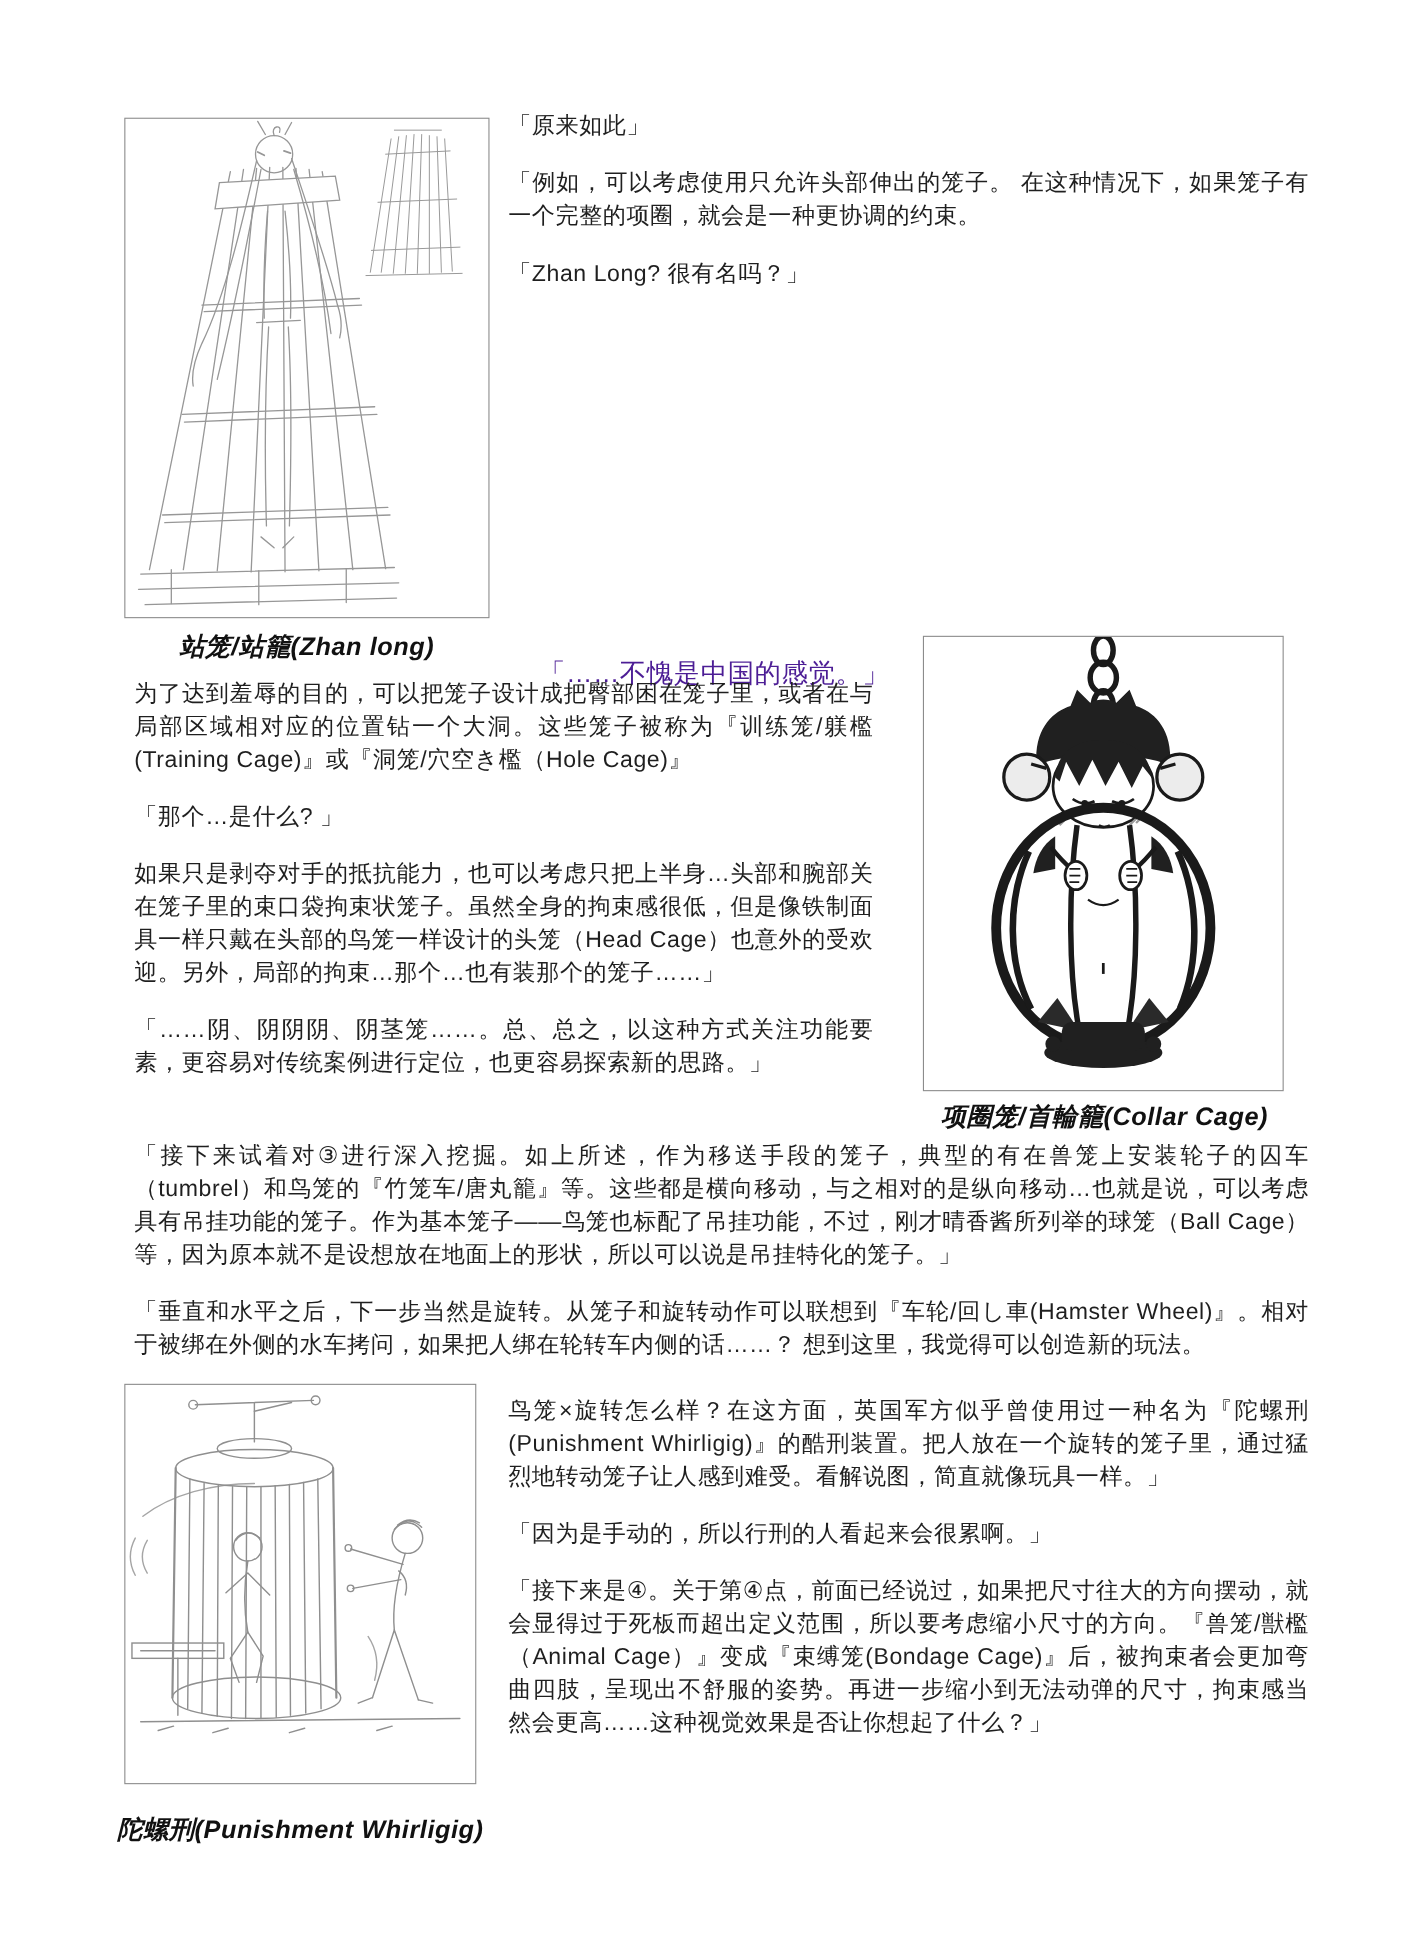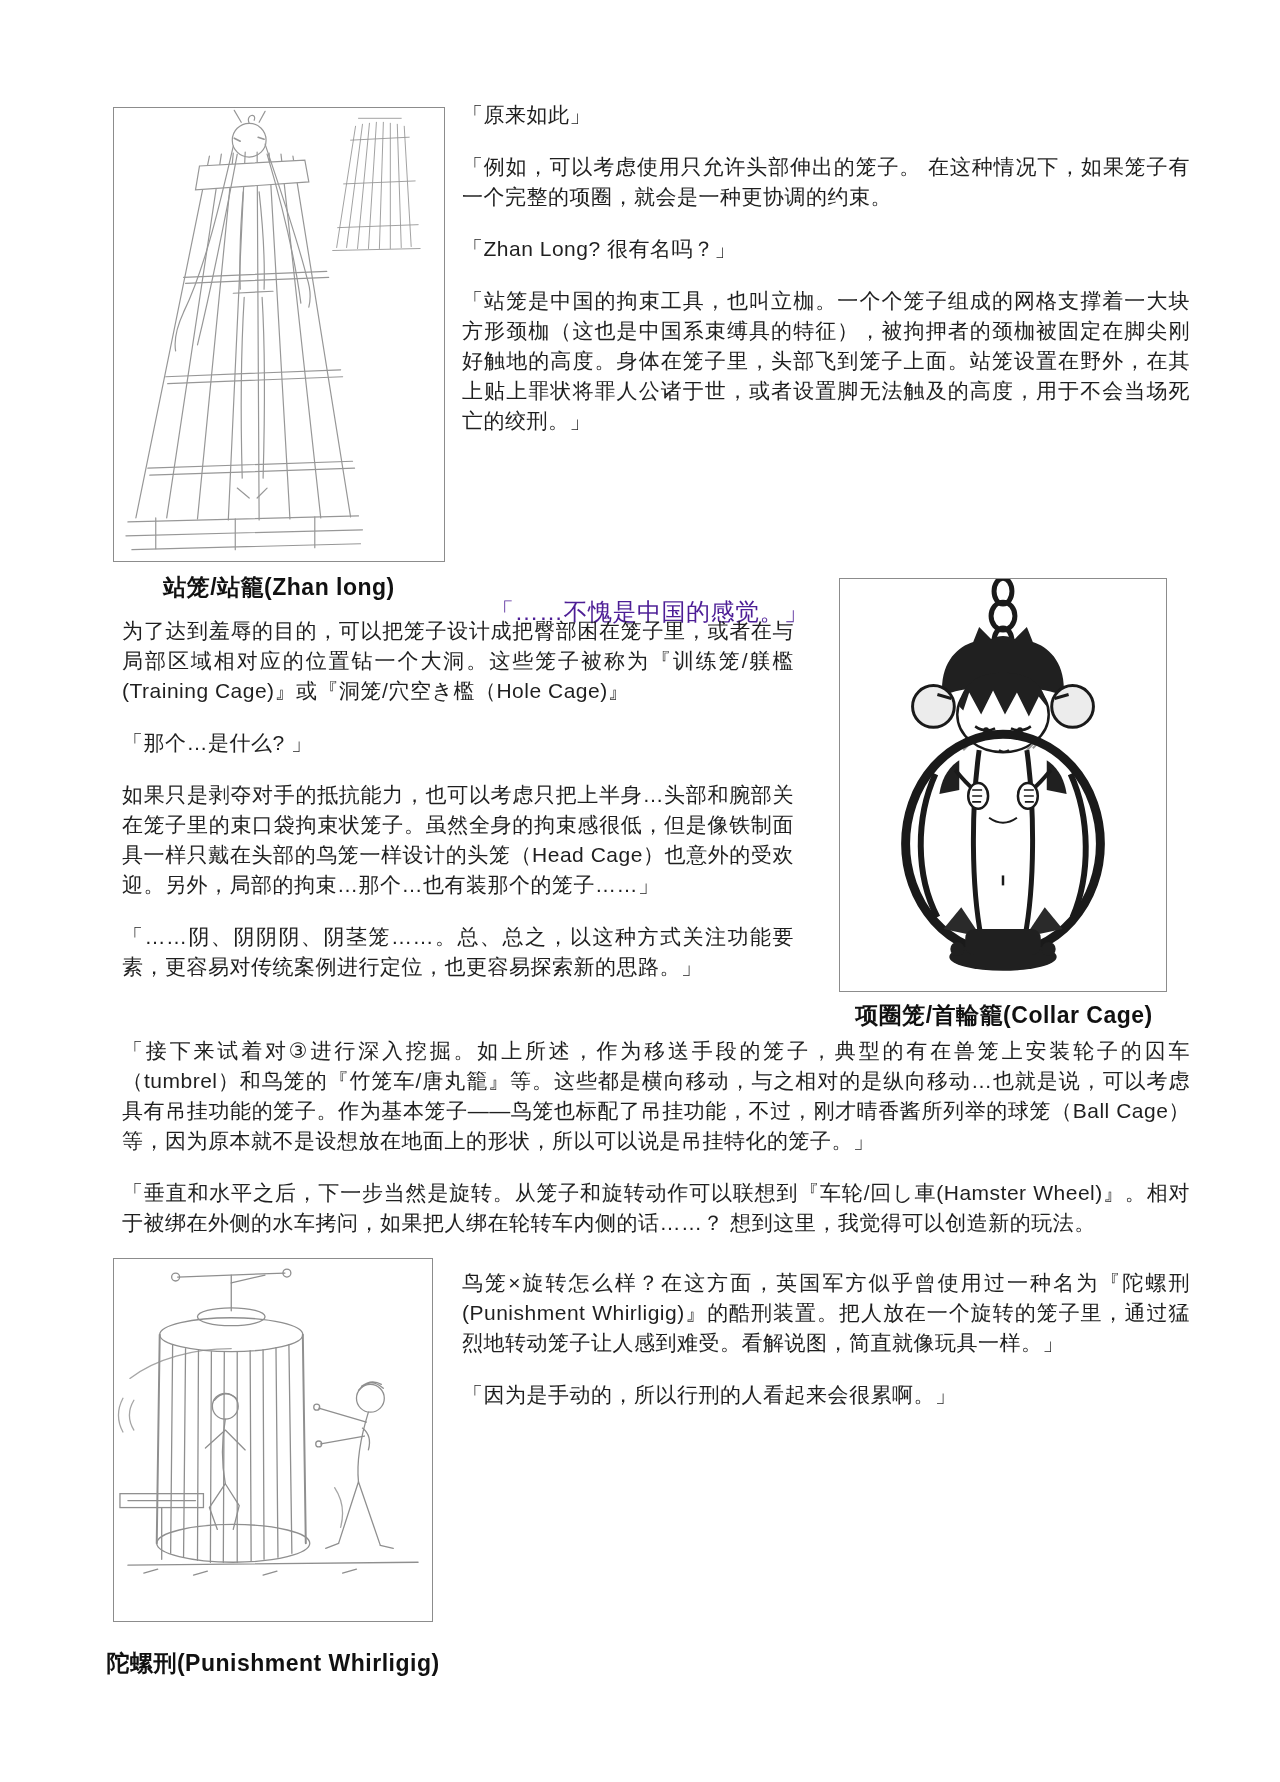--- a/index.html
+++ b/index.html
@@ -13,21 +13,21 @@
   .para{
     font-size:21px;line-height:30px;margin:0 0 22px 0;
     text-align:justify;letter-spacing:.5px;color:#1f1f1f;
   }
   .figure{
     position:absolute;border:1px solid #8c8c8c;background:#fff;box-sizing:border-box;
   }
   .figure svg{display:block;width:100%;height:100%;}
   .caption{
     position:absolute;font-size:23px;font-weight:700;text-align:center;
-    color:#111;letter-spacing:.5px;white-space:nowrap;
+    color:#111;letter-spacing:.5px;white-space:nowrap;font-style:italic;
   }
   .aside-line{position:absolute;font-size:24px;letter-spacing:.5px;color:#4c1d95;white-space:nowrap;}
 </style>
 </head>
 <body>
 
 <div id="page">
 
   <div class="figure" style="left:113px;top:107px;width:332px;height:455px;">
     <svg viewBox="0 0 332 455">
@@ -90,21 +90,20 @@
         <line x1="202" y1="411" x2="202" y2="442"></line>
       </g>
     </svg>
   </div>
   <div class="caption" style="left:113px;top:572px;width:332px;">站笼/站籠(Zhan long)</div>
 
   <div class="col" style="left:462px;top:100px;width:728px;">
     <p class="para">「原来如此」</p>
     <p class="para">「例如，可以考虑使用只允许头部伸出的笼子。 在这种情况下，如果笼子有一个完整的项圈，就会是一种更协调的约束。</p>
     <p class="para">「Zhan Long? 很有名吗？」</p>
-    <p class="para">「站笼是中国的拘束工具，也叫立枷。一个个笼子组成的网格支撑着一大块方形颈枷（这也是中国系束缚具的特征），被拘押者的颈枷被固定在脚尖刚好触地的高度。身体在笼子里，头部飞到笼子上面。站笼设置在野外，在其上贴上罪状将罪人公诸于世，或者设置脚无法触及的高度，用于不会当场死亡的绞刑。」</p>
   </div>
 
   <div class="aside-line" style="left:490px;top:596px;">「……不愧是中国的感觉。」</div>
 
   <div class="col" style="left:122px;top:616px;width:672px;">
     <p class="para">为了达到羞辱的目的，可以把笼子设计成把臀部困在笼子里，或者在与局部区域相对应的位置钻一个大洞。这些笼子被称为『训练笼/躾檻(Training Cage)』或『洞笼/穴空き檻（Hole Cage)』</p>
     <p class="para">「那个…是什么? 」</p>
     <p class="para">如果只是剥夺对手的抵抗能力，也可以考虑只把上半身…头部和腕部关在笼子里的束口袋拘束状笼子。虽然全身的拘束感很低，但是像铁制面具一样只戴在头部的鸟笼一样设计的头笼（Head Cage）也意外的受欢迎。另外，局部的拘束…那个…也有装那个的笼子……」</p>
     <p class="para">「……阴、阴阴阴、阴茎笼……。总、总之，以这种方式关注功能要素，更容易对传统案例进行定位，也更容易探索新的思路。」</p>
   </div>
@@ -215,15 +214,16 @@
         <line x1="14" y1="308" x2="306" y2="305"></line>
         <path d="M30,316 l14,-4 M80,318 l14,-4 M150,318 l14,-4 M230,316 l14,-4"></path>
       </g>
     </svg>
   </div>
   <div class="caption" style="left:93px;top:1648px;width:360px;">陀螺刑(Punishment Whirligig)</div>
 
   <div class="col" style="left:462px;top:1268px;width:728px;">
     <p class="para">鸟笼×旋转怎么样？在这方面，英国军方似乎曾使用过一种名为『陀螺刑(Punishment Whirligig)』的酷刑装置。把人放在一个旋转的笼子里，通过猛烈地转动笼子让人感到难受。看解说图，简直就像玩具一样。」</p>
     <p class="para">「因为是手动的，所以行刑的人看起来会很累啊。」</p>
+    <p class="para">「接下来是④。关于第④点，前面已经说过，如果把尺寸往大的方向摆动，就会显得过于死板而超出定义范围，所以要考虑缩小尺寸的方向。『兽笼/獣檻（Animal Cage）』变成『束缚笼(Bondage Cage)』后，被拘束者会更加弯曲四肢，呈现出不舒服的姿势。再进一步缩小到无法动弹的尺寸，拘束感当然会更高……这种视觉效果是否让你想起了什么？」</p>
   </div>
 
 </div>
 
 </body></html>

